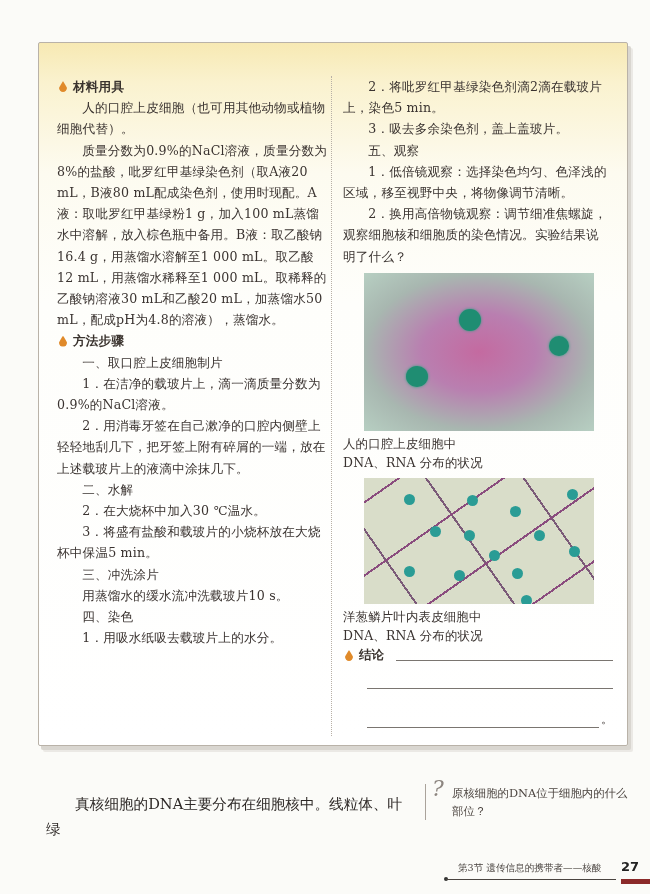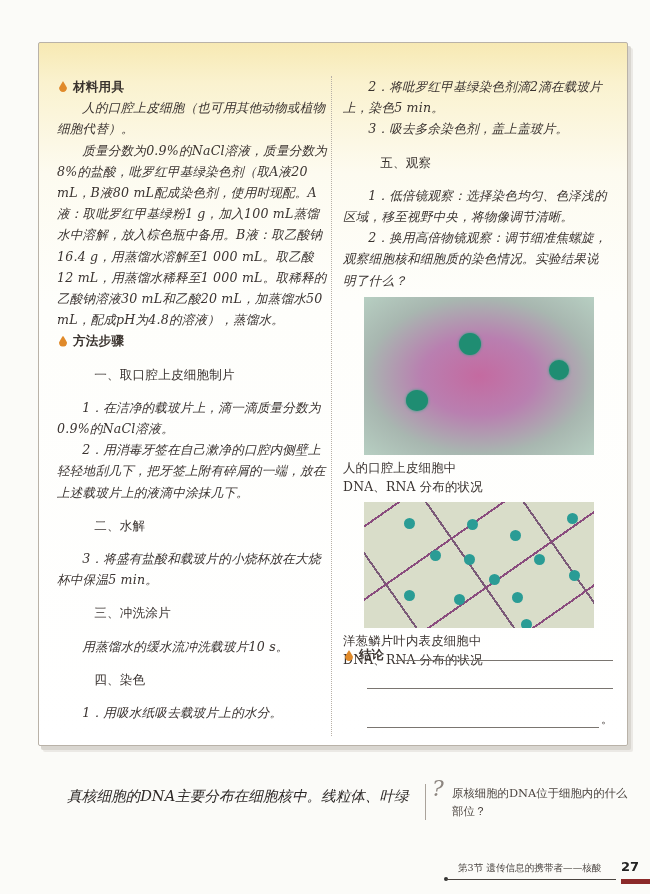--- a/index.html
+++ b/index.html
@@ -26,22 +26,22 @@
     font-family:"DejaVu Sans","Liberation Sans",sans-serif;
     font-weight:bold; font-size:12.6px; color:#3a332e;
     display:flex; align-items:center; gap:6px; margin-left:2px;
   }
   .drop {
     width:8px; height:11px; background:#e08a2a;
     border-radius:50% 50% 50% 50% / 60% 60% 40% 40%;
     clip-path:polygon(50% 0,100% 60%,100% 100%,0 100%,0 60%);
     display:inline-block;
   }
-  .p { text-indent:2em; margin:0;font-style:italic; }
-  .sub { text-indent:2em; margin:12px; }
+  .p { text-indent:2em; margin:0; }
+  .sub { text-indent:2em; margin:0; }
   .figure { margin:6px 0 0 0; }
   .micro {
     width:230px; height:158px; margin-left:21px; position:relative; overflow:hidden;
     background:radial-gradient(ellipse at 50% 50%,#c46aa0 0%,#b97fb0 35%,#a8b7b0 70%,#b7cfc2 100%);
   }
   .micro .nuc { position:absolute; border-radius:50%; background:#1f8d72; box-shadow:0 0 3px #2aa080; }
   .micro2 {
     width:230px; height:126px; margin-left:21px; position:relative; overflow:hidden;
     background:
       repeating-linear-gradient(-35deg, transparent 0 34px, #8a4c7e 34px 36px, transparent 36px 60px),
@@ -49,21 +49,21 @@
       #d9ddc9;
   }
   .micro2 .nuc { position:absolute; width:11px; height:11px; border-radius:50%; background:#2a9c95; }
   .caption { text-align:left; font-size:12.4px; line-height:19px; margin-top:3px; }
   .conclusion { position:absolute; left:304px; top:604px; width:270px; }
   .line { border-bottom:1px solid #7a7570; }
   .below {
     position:absolute; left:38px; top:783px; width:380px;
     font-size:14.6px; line-height:25px; color:#2d2826;
   }
-  .below p { margin:0; text-indent:2em;font-style:italic; }
+  .below p { margin:8px; text-indent:2em; }
   .below p.cont { text-indent:0; }
   .aside {
     position:absolute; left:425px; top:784px; width:200px;
     border-left:1px solid #aaa39b; padding-left:8px;
     font-size:11.4px; line-height:18px; color:#4c4540;
   }
   .qmark {
     font-family:"DejaVu Serif",serif; font-style:italic; font-size:22px; color:#8d8680;
     position:absolute; left:6px; top:-4px;
   }
@@ -95,20 +95,21 @@
     <p class="p">质量分数为0.9%的NaCl溶液，质量分数为8%的盐酸，吡罗红甲基绿染色剂（取A液20 mL，B液80 mL配成染色剂，使用时现配。A液：取吡罗红甲基绿粉1 g，加入100 mL蒸馏水中溶解，放入棕色瓶中备用。B液：取乙酸钠16.4 g，用蒸馏水溶解至1 000 mL。取乙酸12 mL，用蒸馏水稀释至1 000 mL。取稀释的乙酸钠溶液30 mL和乙酸20 mL，加蒸馏水50 mL，配成pH为4.8的溶液），蒸馏水。</p>
 
     <div class="sec-head">
       <span class="drop"></span>
       <span>方法步骤</span>
     </div>
     <p class="sub">一、取口腔上皮细胞制片</p>
     <p class="p">1．在洁净的载玻片上，滴一滴质量分数为0.9%的NaCl溶液。</p>
     <p class="p">2．用消毒牙签在自己漱净的口腔内侧壁上轻轻地刮几下，把牙签上附有碎屑的一端，放在上述载玻片上的液滴中涂抹几下。</p>
     <p class="sub">二、水解</p>
+    <p class="p">2．在大烧杯中加入30 ℃温水。</p>
     <p class="p">3．将盛有盐酸和载玻片的小烧杯放在大烧杯中保温5 min。</p>
     <p class="sub">三、冲洗涂片</p>
     <p class="p">用蒸馏水的缓水流冲洗载玻片10 s。</p>
     <p class="sub">四、染色</p>
     <p class="p">1．用吸水纸吸去载玻片上的水分。</p>
   </div>
 
   <div class="col right">
     <p class="p">2．将吡罗红甲基绿染色剂滴2滴在载玻片上，染色5 min。</p>
     <p class="p">3．吸去多余染色剂，盖上盖玻片。</p>

